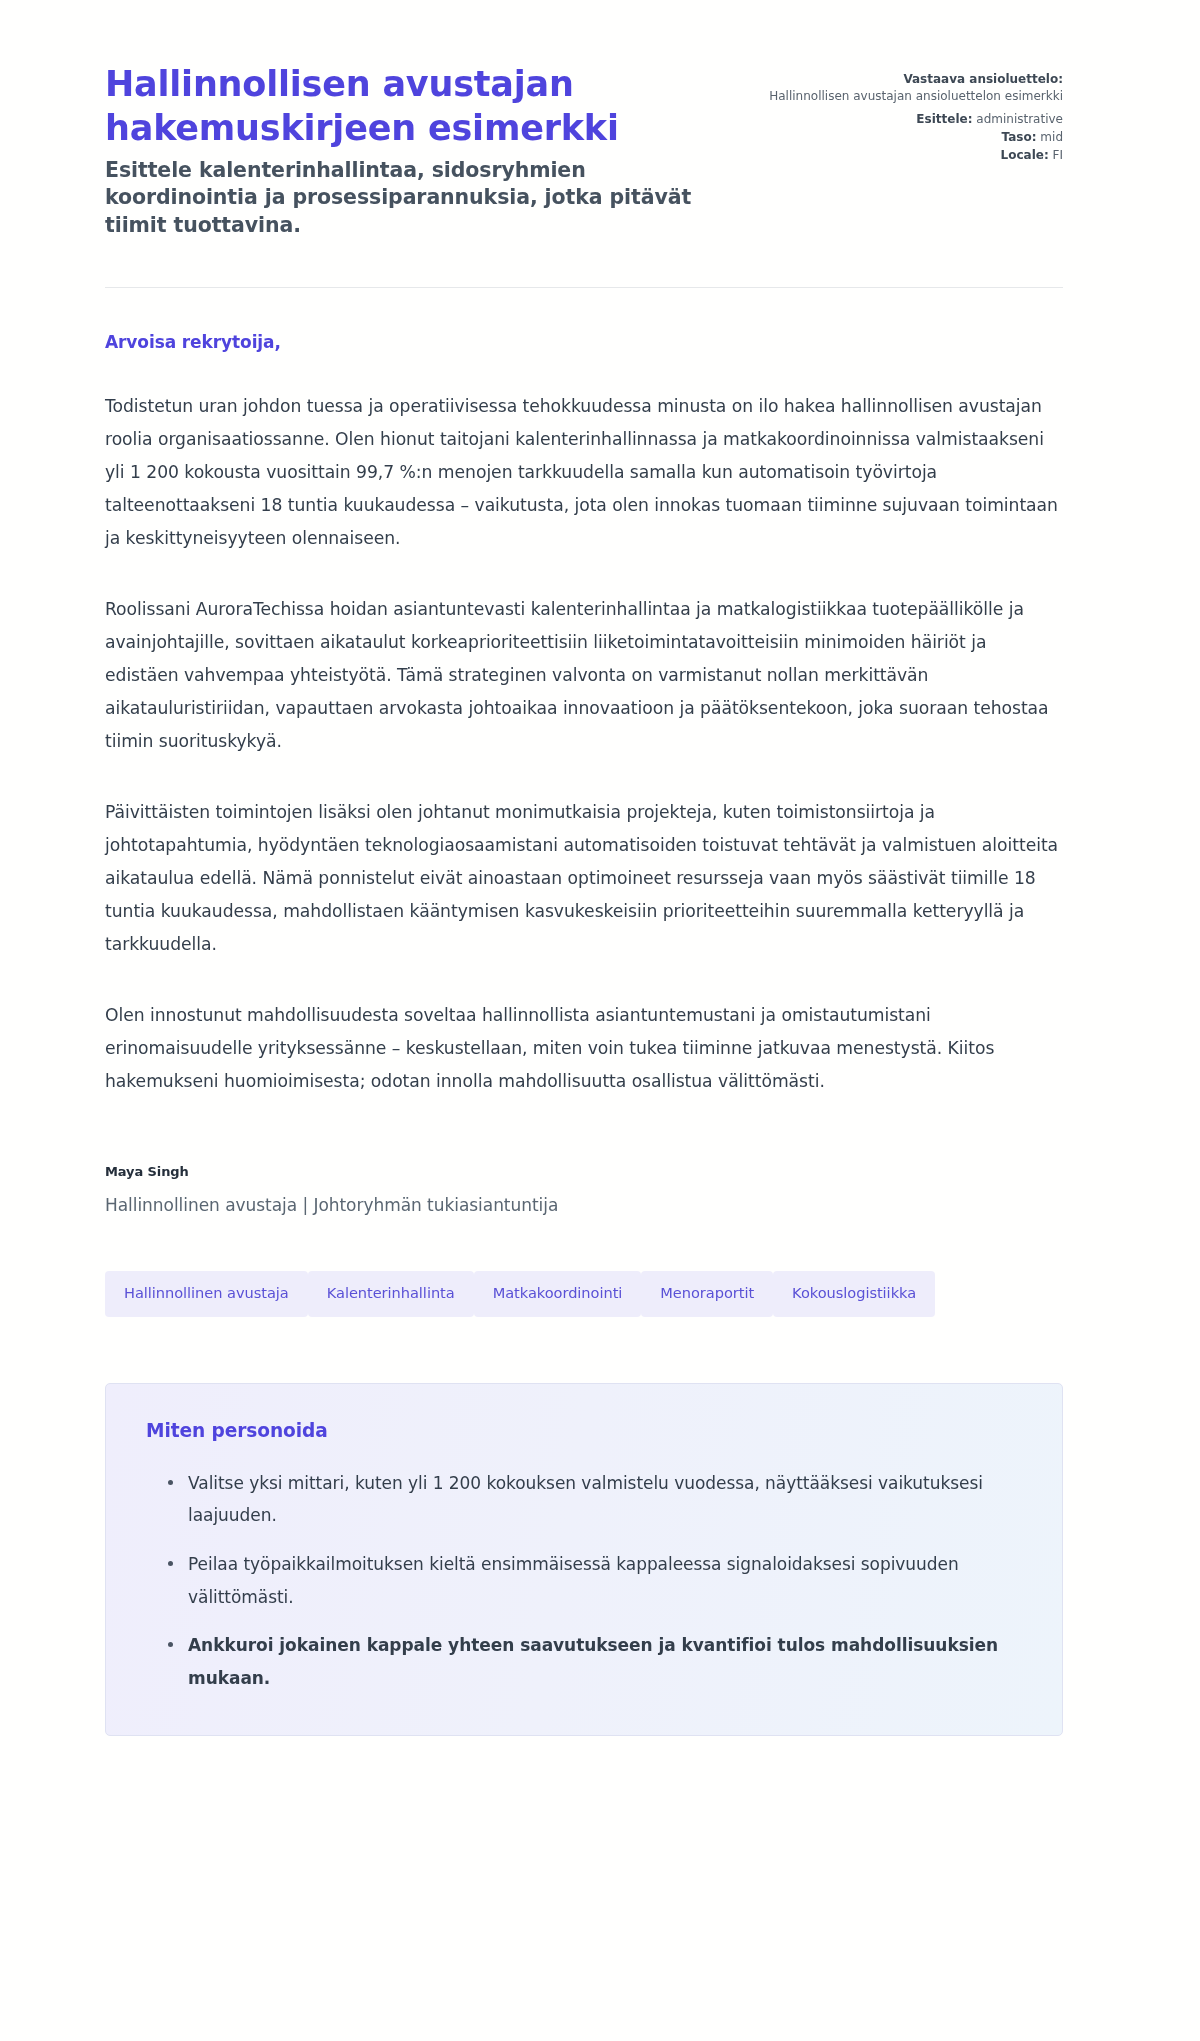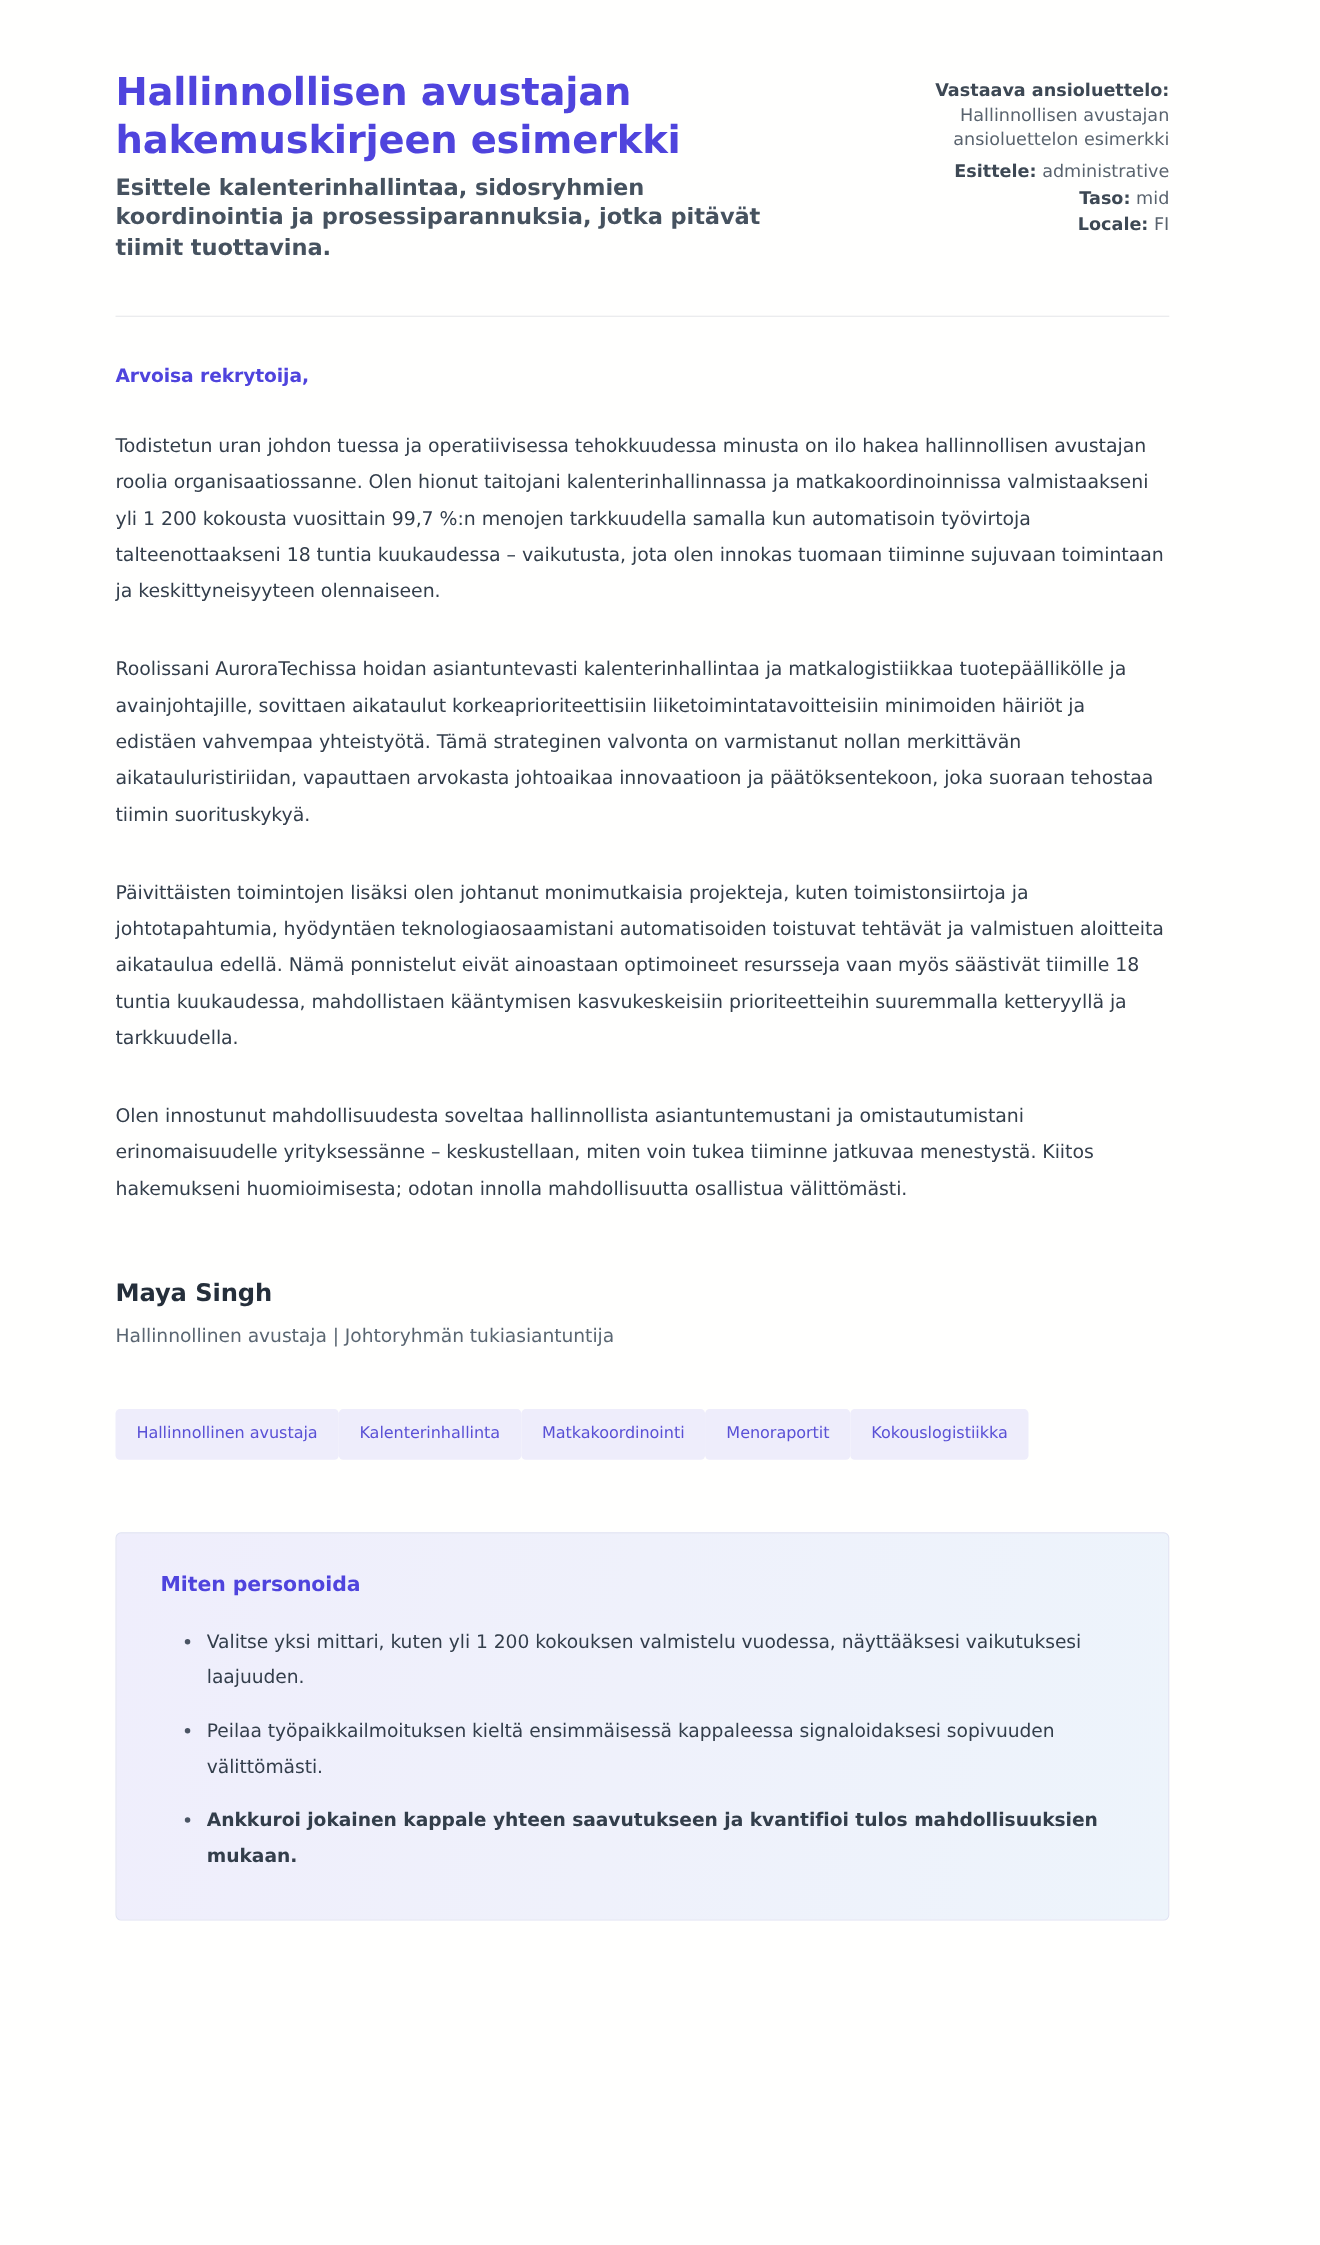--- a/index.html
+++ b/index.html
@@ -48,21 +48,21 @@
     line-height: 1.33;
     font-weight: 700;
     color: #46525f;
     letter-spacing: -0.1px;
   }
 
   .header-meta {
     flex: 0 0 auto;
     text-align: right;
     padding-top: 9px;
-    font-size: 16px;
+    font-size: 12px;
     line-height: 1.42;
     color: #59636e;
     max-width: 300px;
   }
   .meta-row { margin-bottom: 1px; }
   .meta-row.stacked { margin-bottom: 6px; }
   .meta-label {
     font-weight: 700;
     color: #3d4854;
   }
@@ -97,21 +97,21 @@
     letter-spacing: -0.05px;
   }
   .letter p.body-par:first-of-type { margin-top: 40px; }
 
   
   .signature {
     margin-top: 66px;
   }
   .sig-name {
     margin: 0;
-    font-size: 22px;
+    font-size: 13px;
     font-weight: 700;
     color: #252f3b;
     letter-spacing: -0.1px;
   }
   .sig-role {
     margin: 16px 0 0 0;
     font-size: 17px;
     color: #5a6672;
     letter-spacing: -0.05px;
   }

